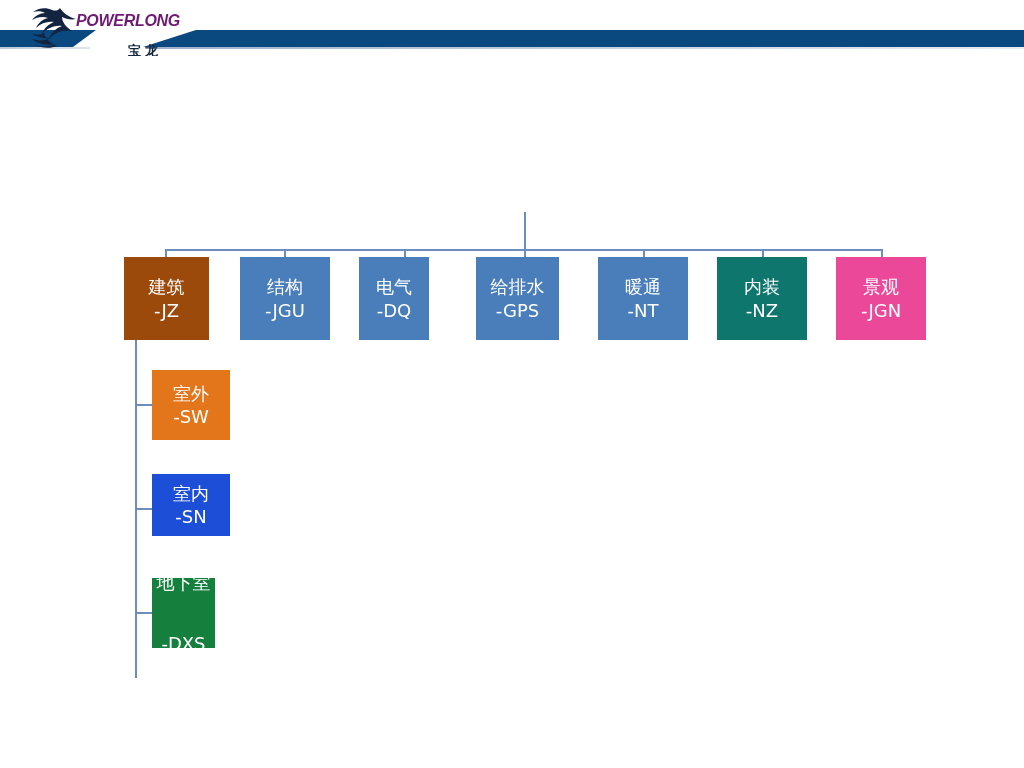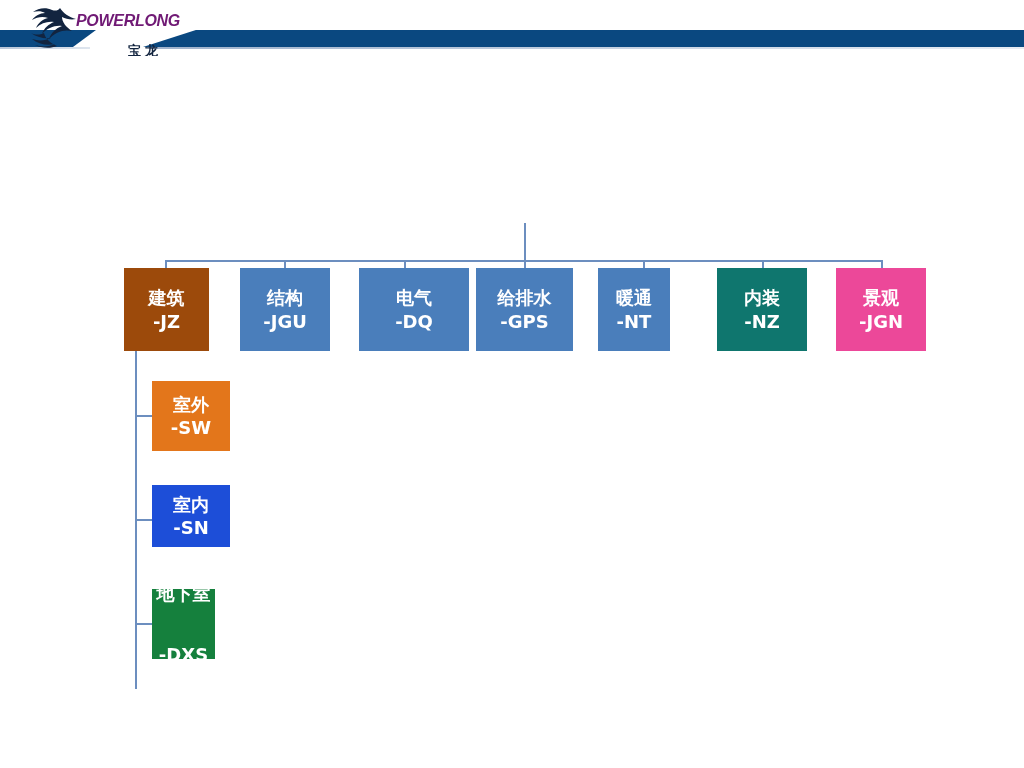--- a/index.html
+++ b/index.html
@@ -84,24 +84,23 @@
     line-height: 15px;
     text-align: right;
     letter-spacing: 4px;
     padding-right: 2px;
     margin-top: 14px;
   }
 
   
   .chart {
     position: absolute;
-    left: 0; top: 56px;
+    left: 0; top: 45px;
     width: 1024px;
     height: 712px;
-    font-weight: bold;
   }
   .node {
     position: absolute;
     box-sizing: border-box;
     display: flex;
     flex-direction: column;
     align-items: center;
     justify-content: center;
     color: #ffffff;
     text-align: center;
@@ -174,31 +173,31 @@
   <div class="node node-lvl2" style="left:124px; top:212px; width:85px; height:83px; background:#9c4a0b;">
     <span class="l1">建筑</span>
     <span class="l2">-JZ</span>
   </div>
 
   <div class="node node-lvl2" style="left:240px; top:212px; width:90px; height:83px; background:#4a7ebb;">
     <span class="l1">结构</span>
     <span class="l2">-JGU</span>
   </div>
 
-  <div class="node node-lvl2" style="left:359px; top:212px; width:110px; height:83px; background:#4a7ebb;">
+  <div class="node node-lvl2" style="left:359px; top:212px; width:70px; height:83px; background:#4a7ebb;">
     <span class="l1">电气</span>
     <span class="l2">-DQ</span>
   </div>
 
-  <div class="node node-lvl2" style="left:476px; top:212px; width:97px; height:83px; background:#4a7ebb;">
+  <div class="node node-lvl2" style="left:476px; top:212px; width:83px; height:83px; background:#4a7ebb;">
     <span class="l1">给排水</span>
     <span class="l2">-GPS</span>
   </div>
 
-  <div class="node node-lvl2" style="left:598px; top:212px; width:72px; height:83px; background:#4a7ebb;">
+  <div class="node node-lvl2" style="left:598px; top:212px; width:90px; height:83px; background:#4a7ebb;">
     <span class="l1">暖通</span>
     <span class="l2">-NT</span>
   </div>
 
   <div class="node node-lvl2" style="left:717px; top:212px; width:90px; height:83px; background:#0f766e;">
     <span class="l1">内装</span>
     <span class="l2">-NZ</span>
   </div>
 
   <div class="node node-lvl2" style="left:836px; top:212px; width:90px; height:83px; background:#ec4899;">

